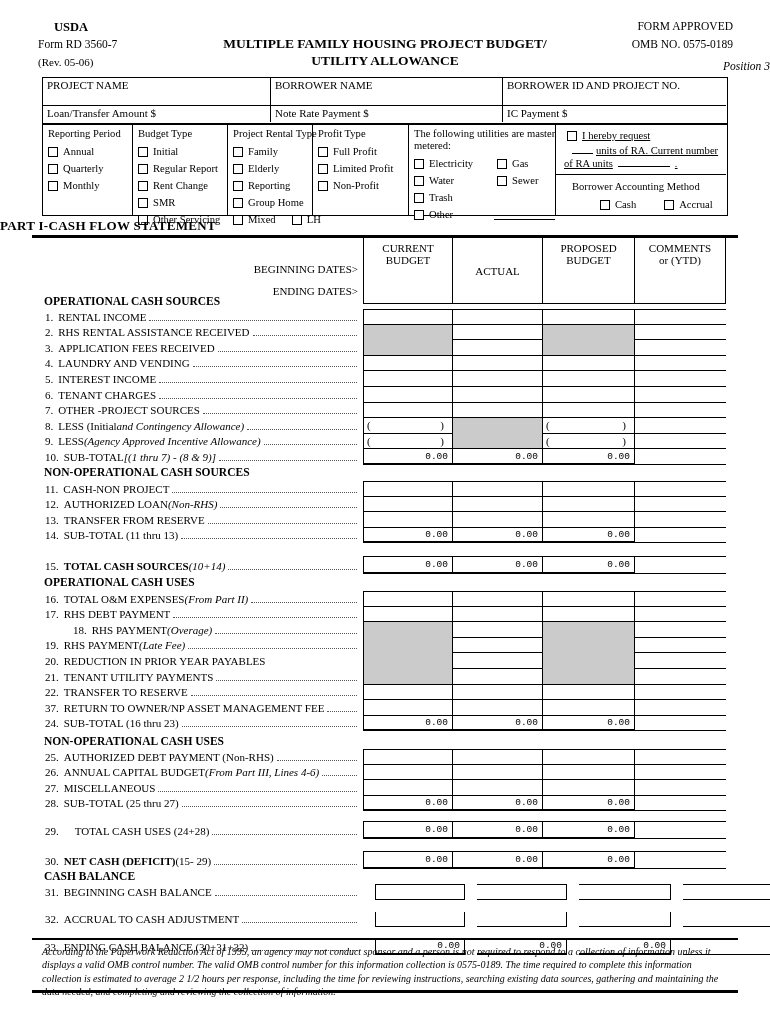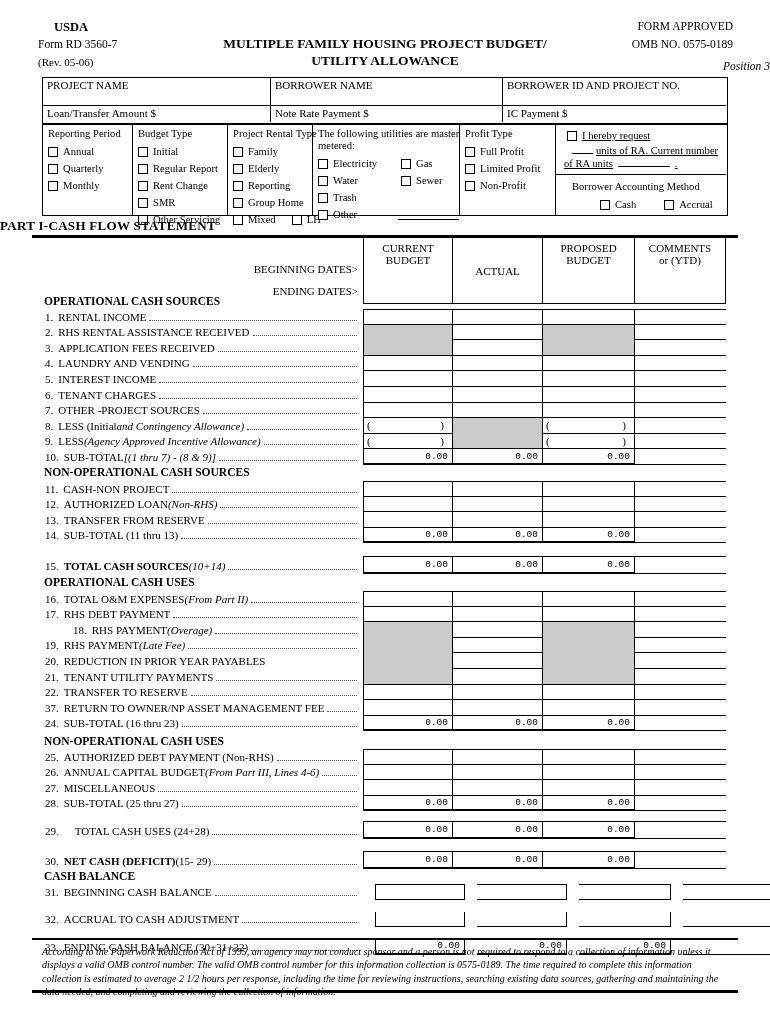--- a/index.html
+++ b/index.html
@@ -208,20 +208,43 @@
               <span class="cb"></span>
               <span class="cbl">Mixed</span>
             </span>
             <span class="cbi">
               <span class="cb"></span>
               <span class="cbl">LH</span>
             </span>
           </div>
         </div>
     </div>
+    <div class="bcol bc4">
+      <div class="btitle">Profit Type</div>
+      <div>
+          <div class="cbrow">
+            <span class="cbi">
+              <span class="cb"></span>
+              <span class="cbl">Full Profit</span>
+            </span>
+          </div>
+          <div class="cbrow">
+            <span class="cbi">
+              <span class="cb"></span>
+              <span class="cbl">Limited Profit</span>
+            </span>
+          </div>
+          <div class="cbrow">
+            <span class="cbi">
+              <span class="cb"></span>
+              <span class="cbl">Non-Profit</span>
+            </span>
+          </div>
+        </div>
+    </div>
     <div class="bcol bc5 utilcol">
       <div class="uintro">The following utilities are master</div>
       <div class="uintro" style="margin-top:0;">metered:</div>
       <div>
           <div class="cbrow">
             <span class="cbi">
               <span class="cb"></span>
               <span class="cbl">Electricity</span>
             </span>
             <span class="cbi">
@@ -244,43 +267,20 @@
               <span class="cb"></span>
               <span class="cbl">Trash</span>
             </span>
           </div>
           <div class="cbrow">
             <span class="cbi">
               <span class="cb"></span>
               <span class="cbl">Other</span>
             </span>
             <span class="blank other-blank"></span>
-          </div>
-        </div>
-    </div>
-    <div class="bcol bc4">
-      <div class="btitle">Profit Type</div>
-      <div>
-          <div class="cbrow">
-            <span class="cbi">
-              <span class="cb"></span>
-              <span class="cbl">Full Profit</span>
-            </span>
-          </div>
-          <div class="cbrow">
-            <span class="cbi">
-              <span class="cb"></span>
-              <span class="cbl">Limited Profit</span>
-            </span>
-          </div>
-          <div class="cbrow">
-            <span class="cbi">
-              <span class="cb"></span>
-              <span class="cbl">Non-Profit</span>
-            </span>
           </div>
         </div>
     </div>
     <div class="bcol bc6 acctcol">
       <div class="ra-top">
         <div class="ra1">
           <span class="cb"></span>
           <span>I hereby request</span>
         </div>
         <div class="ra2">

